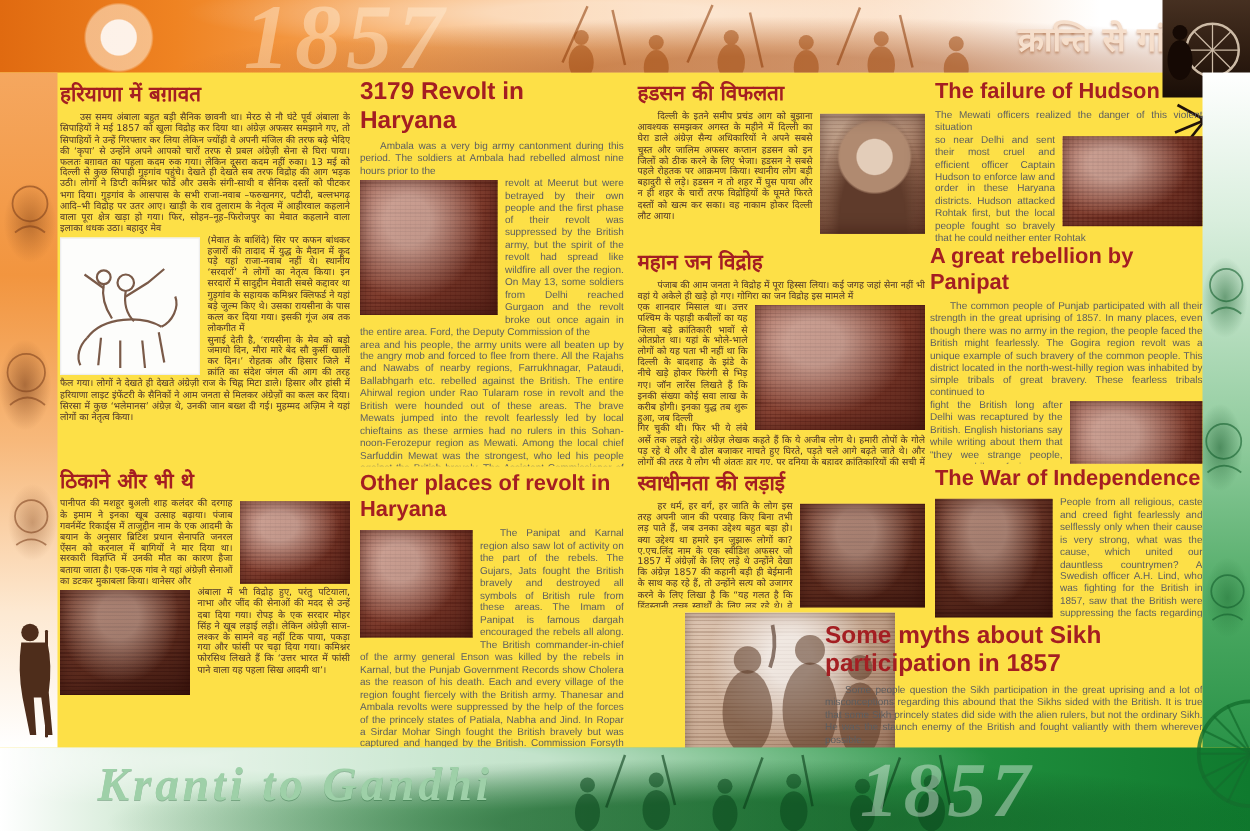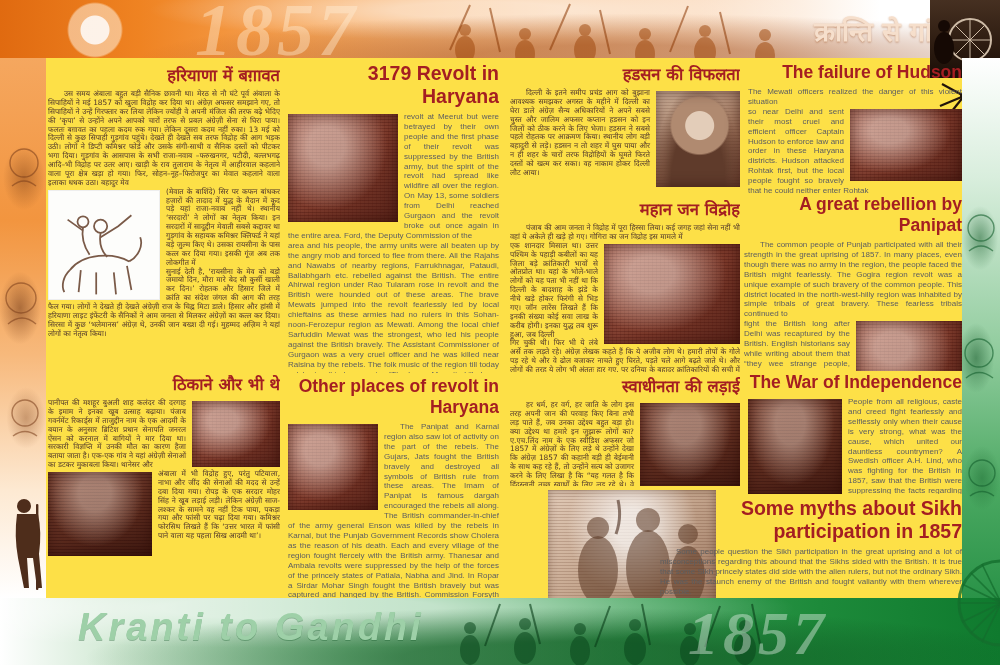--- a/index.html
+++ b/index.html
@@ -21,21 +21,21 @@
       radial-gradient(ellipse at 300px 10px, rgba(255,255,255,.6) 0 14%, transparent 50%),
       linear-gradient(90deg,#ffffff 0%, #cfe8d2 12%, #7dc48d 35%, #3aa055 62%, #1d8a3a 82%, #0f7a2e 100%);
   }
   .ghost-year { position:absolute; font-family:"Liberation Serif", serif; font-style:italic;
     font-weight:bold; letter-spacing:4px; pointer-events:none; }
   .ghost-top { left:195px; top:-12px; font-size:74px; color:rgba(255,238,214,.42); }
   .ghost-bottom { left:1060px; top:2px; font-size:62px; color:rgba(255,255,255,.38); }
   .banner-title-hi { position:absolute; left:790px; top:12px; width:190px; text-align:center;
     font-family:"DejaVu Sans", sans-serif; font-size:27px; font-weight:bold; color:#f6dfcc;
     text-shadow:0 1px 2px rgba(150,70,20,.45); }
-  .footer-title { position:absolute; left:78px; top:8px; font-family:Liberation Sans, sans-serif;
+  .footer-title { position:absolute; left:78px; top:8px; font-family:Liberation Serif, serif;
     font-style:italic; font-weight:bold; font-size:38px; letter-spacing:3px; color:#9ed0a8;
     text-shadow:0 1px 0 rgba(20,90,40,.35); }
   .crowd { position:absolute; pointer-events:none; }
 
   
   .strip-left { position:absolute; left:0; top:58px; width:46px; height:540px;
     background:
       radial-gradient(ellipse 30px 46px at 24px 120px, rgba(120,60,20,.45), transparent 70%),
       radial-gradient(ellipse 30px 52px at 20px 250px, rgba(100,45,15,.5), transparent 70%),
       radial-gradient(ellipse 28px 44px at 26px 360px, rgba(130,70,30,.4), transparent 70%),
@@ -47,21 +47,21 @@
       linear-gradient(180deg,#f5a75f 0%, #f2953f 30%, #f7b97c 55%, #fde9d2 80%, #ffffff 100%); }
   .strip-right { position:absolute; left:962px; top:58px; width:38px; height:540px;
     background:
       radial-gradient(ellipse 26px 46px at 18px 180px, rgba(20,90,40,.5), transparent 70%),
       radial-gradient(ellipse 26px 50px at 14px 300px, rgba(15,80,35,.5), transparent 70%),
       radial-gradient(ellipse 26px 46px at 20px 420px, rgba(25,100,45,.45), transparent 70%),
       linear-gradient(180deg,#ffffff 0%, #d9eedd 22%, #8fcb9c 55%, #4aa861 80%, #2a9348 100%); }
 
   
   .sec { position:absolute; overflow:hidden; }
-  .h { text-align:right; color:#a41e22; margin-bottom:4px; }
+  .h { text-align:left; color:#a41e22; margin-bottom:4px; }
   .h-hi { font-family:"DejaVu Sans", sans-serif; font-size:16.5px; font-weight:bold; }
   .h-en { font-family:"Liberation Sans", sans-serif; font-size:17.5px; font-weight:bold; }
   .h-big { font-size:19.5px; }
   p.hi { font-family:"DejaVu Sans", sans-serif; font-size:7.4px; line-height:1.2;
          color:#4e342a; text-align:justify; }
   p.en { font-family:"Liberation Sans", sans-serif; font-size:8px; line-height:1.24;
          color:#5d5e60; text-align:justify; }
   p.ind { text-indent:16px; }
 
   
@@ -216,20 +216,21 @@
   <section class="sec" style="left:48px;top:372px;width:232px;height:226px;">
     <h2 class="h h-hi">ठिकाने और भी थे</h2>
     <div class="ph maroon fr" style="width:88px;height:66px;"></div>
     <p class="hi">पानीपत की मशहूर बुअली शाह कलंदर की दरगाह के इमाम ने इनका खूब उत्साह बढ़ाया। पंजाब गवर्नमेंट रिकार्ड्स में ताजुद्दीन नाम के एक आदमी के बयान के अनुसार ब्रिटिश प्रधान सेनापति जनरल ऐंसन को करनाल में बागियों ने मार दिया था। सरकारी विज्ञप्ति में उनकी मौत का कारण हैजा बताया जाता है। एक-एक गांव ने यहां अंग्रेज़ी सेनाओं का डटकर मुकाबला किया। थानेसर और</p>
     <div class="ph dark fl" style="width:104px;height:84px;"></div>
     <p class="hi">अंबाला में भी विद्रोह हुए, परंतु पटियाला, नाभा और जींद की सेनाओं की मदद से उन्हें दबा दिया गया। रोपड़ के एक सरदार मोहर सिंह ने खूब लड़ाई लड़ी। लेकिन अंग्रेज़ी साज-लश्कर के सामने वह नहीं टिक पाया, पकड़ा गया और फांसी पर चढ़ा दिया गया। कमिश्नर फोरसिथ लिखते हैं कि ‘उत्तर भारत में फांसी पाने वाला यह पहला सिख आदमी था’।</p>
   </section>
 
   <section class="sec" style="left:288px;top:62px;width:211px;height:311px;">
     <h2 class="h h-en h-big">3179 Revolt in Haryana</h2>
+    <p class="en ind">Ambala was a very big army cantonment during this period. The soldiers at Ambala had rebelled almost nine hours prior to the</p>
     <div class="ph maroon fl" style="width:110px;height:108px;"></div>
     <p class="en">revolt at Meerut but were betrayed by their own people and the first phase of their revolt was suppressed by the British army, but the spirit of the revolt had spread like wildfire all over the region. On May 13, some soldiers from Delhi reached Gurgaon and the revolt broke out once again in the entire area. Ford, the Deputy Commission of the</p>
     <p class="en">area and his people, the army units were all beaten up by the angry mob and forced to flee from there. All the Rajahs and Nawabs of nearby regions, Farrukhnagar, Pataudi, Ballabhgarh etc. rebelled against the British. The entire Ahirwal region under Rao Tularam rose in revolt and the British were hounded out of these areas. The brave Mewats jumped into the revolt fearlessly led by local chieftains as these armies had no rulers in this Sohan-noon-Ferozepur region as Mewati. Among the local chief Sarfuddin Mewat was the strongest, who led his people against the British bravely. The Assistant Commissioner of Gurgaon was a very cruel officer and he was killed near Raisina by the rebels. The folk music of the region till today celebrates this brave act – “The brave Mewatis killed one hundred and fifty Britishers and vacated their chairs”. The districts of Rohtak and Hissar saw fierce fighting between the British and the rebels in which the rebels destroyed almost all the symbols of British rule. The soldiers of Hissar and Hansi’s Haryana light infantry, along with the local people massacred many Britishers. In Sirsa – there were some good Englishmen whose lives were spared. Muhammad Azim was the leader of this area.</p>
   </section>
 
   <section class="sec" style="left:288px;top:376px;width:211px;height:222px;">
     <h2 class="h h-en">Other places of revolt in Haryana</h2>
     <div class="ph maroon fl" style="width:90px;height:86px;"></div>
     <p class="en ind">The Panipat and Karnal region also saw lot of activity on the part of the rebels. The Gujars, Jats fought the British bravely and destroyed all symbols of British rule from these areas. The Imam of Panipat is famous dargah encouraged the rebels all along. The British commander-in-chief of the army general Enson was killed by the rebels in Karnal, but the Punjab Government Records show Cholera as the reason of his death. Each and every village of the region fought fiercely with the British army. Thanesar and Ambala revolts were suppressed by the help of the forces of the princely states of Patiala, Nabha and Jind. In Ropar a Sirdar Mohar Singh fought the British bravely but was captured and hanged by the British. Commission Forsyth records that “he was the first Sikh to be hanged in the northern part of India.”</p>
 

